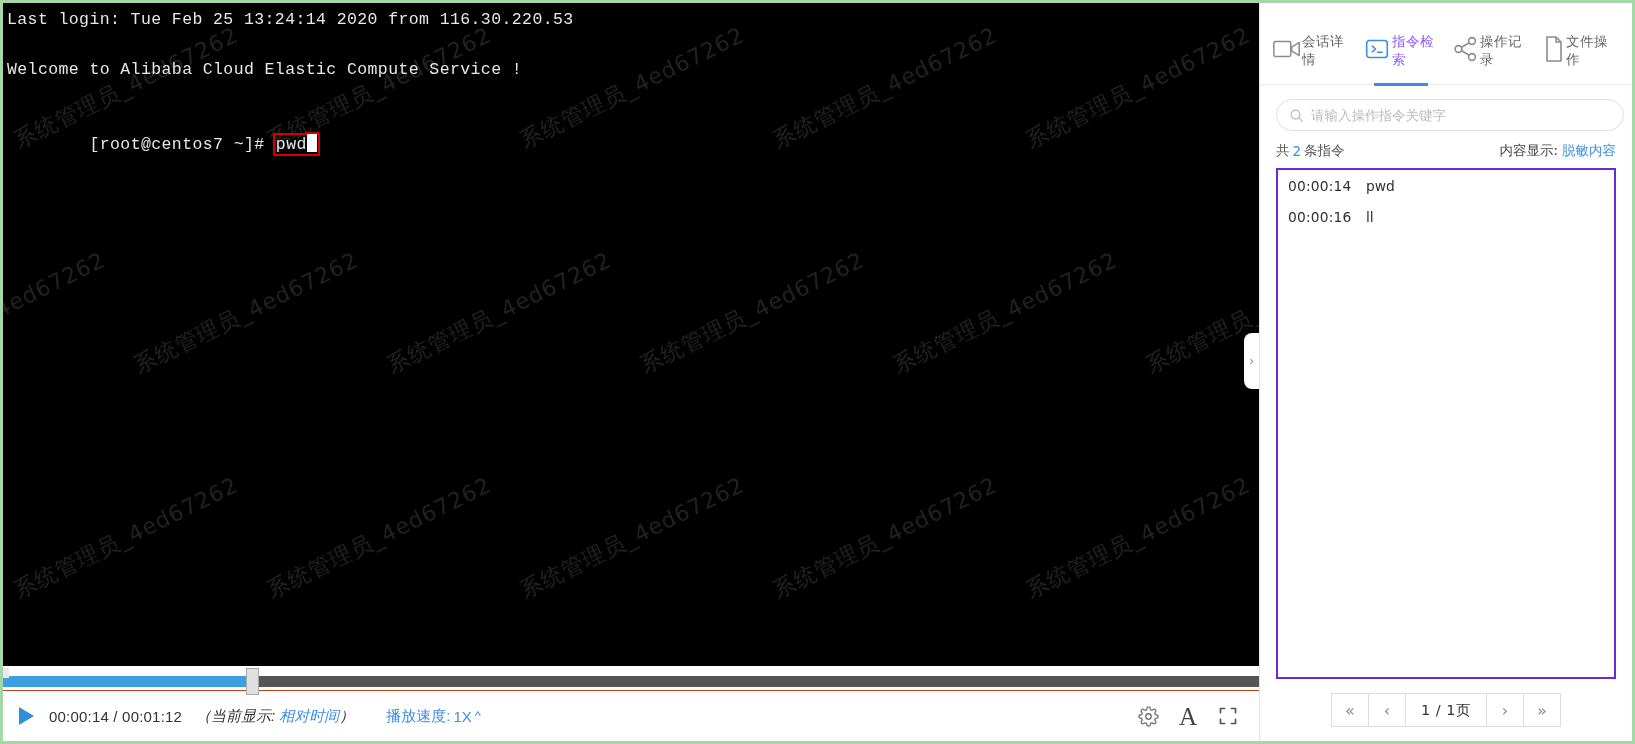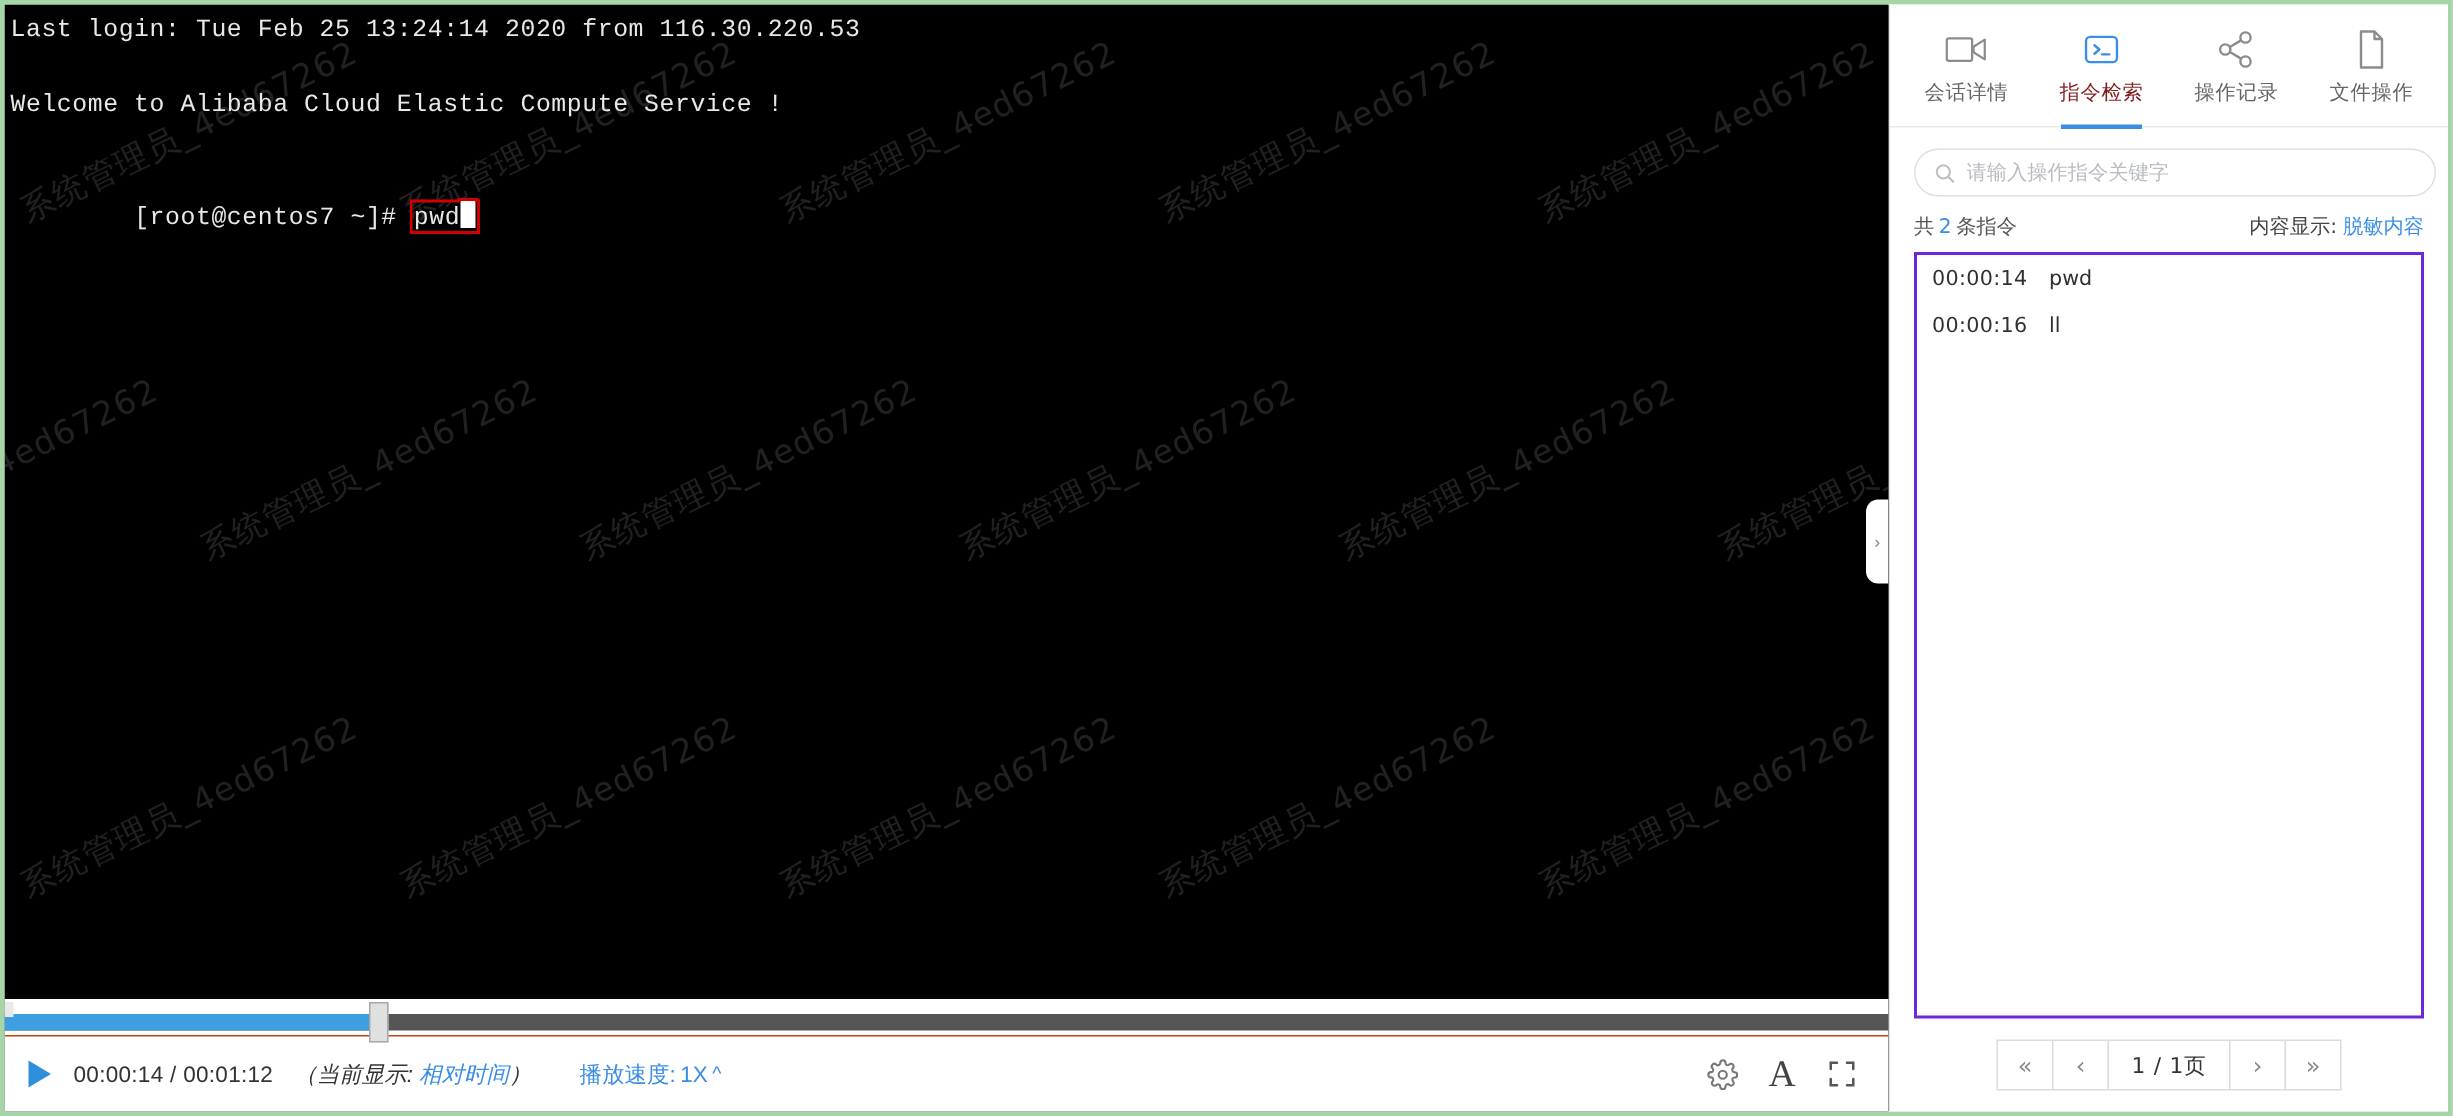--- a/index.html
+++ b/index.html
@@ -209,40 +209,40 @@
     justify-content: space-around;
     padding: 8px 6px 0 6px;
     border-bottom: 1px solid #e8e8e8;
     background: #ffffff;
   }
   .tab {
     position: relative;
     width: 78px;
     height: 74px;
     display: flex;
-    flex-direction: column;
+    flex-direction: row;
     align-items: center;
     justify-content: flex-start;
     cursor: pointer;
     padding-top: 6px;
   }
   .tab .tab-icon {
     height: 32px;
     display: flex;
     align-items: center;
     justify-content: center;
     margin-bottom: 4px;
   }
   .tab .tab-label {
     font-size: 13.5px;
     color: #666666;
     font-family: "DejaVu Sans", sans-serif;
     letter-spacing: 0.5px;
   }
-  .tab.active .tab-label { color: #7f1d1d; text-align: right; }
+  .tab.active .tab-label { color: #8b5cf6; }
   .tab.active::after {
     content: "";
     position: absolute;
     bottom: -1px;
     left: 12px; right: 12px;
     height: 3px;
     background: #3a8ee6;
   }
 
   #search-area {

